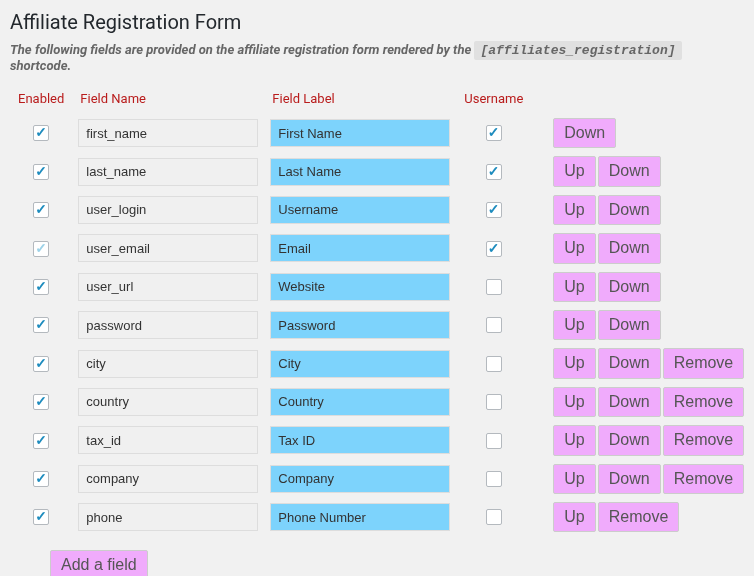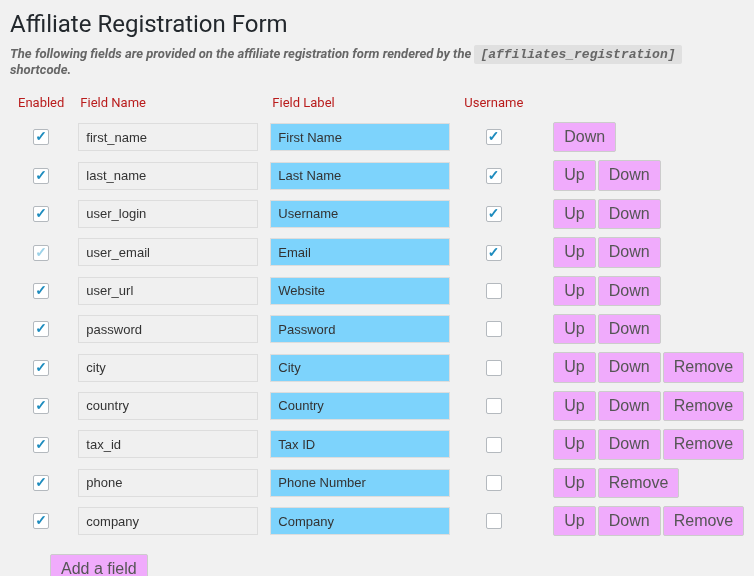--- a/index.html
+++ b/index.html
@@ -8,21 +8,21 @@
       padding: 0;
     }
     body {
       font-family: -apple-system, BlinkMacSystemFont, "Segoe UI", Roboto, "Helvetica Neue", Arial, sans-serif;
       background: #f1f1f1;
       padding: 10px;
       font-size: 13px;
       color: #333;
     }
     h3 {
-      font-size: 24px;
+      font-size: 20px;
       font-weight: 400;
       color: #23282d;
       margin-bottom: 8px;
     }
     .description {
       font-style: italic;
       color: #666;
       font-size: 13px;
       margin-bottom: 12px;
       font-weight: bold;
@@ -202,32 +202,32 @@
       <tr>
         <td class="checkbox-cell"><input type="checkbox" checked="" style=""></td>
         <td><input type="text" class="field-name" value="tax_id" style=""></td>
         <td><input type="text" value="Tax ID" style=""></td>
         <td class="checkbox-cell"><input type="checkbox" style=""></td>
         <td style="width: 30px;"></td>
         <td class="actions"><button class="btn">Up</button><button class="btn">Down</button><button class="btn">Remove</button></td>
       </tr>
       <tr>
         <td class="checkbox-cell"><input type="checkbox" checked="" style=""></td>
+        <td><input type="text" class="field-name" value="company" style=""></td>
+        <td><input type="text" value="Company" style=""></td>
+        <td class="checkbox-cell"><input type="checkbox" style=""></td>
+        <td style="width: 30px;"></td>
+        <td class="actions"><button class="btn">Up</button><button class="btn">Down</button><button class="btn">Remove</button></td>
+      </tr>
+      <tr>
+        <td class="checkbox-cell"><input type="checkbox" checked="" style=""></td>
         <td><input type="text" class="field-name" value="phone" style=""></td>
         <td><input type="text" value="Phone Number" style=""></td>
         <td class="checkbox-cell"><input type="checkbox" style=""></td>
         <td style="width: 30px;"></td>
         <td class="actions"><button class="btn">Up</button><button class="btn">Remove</button></td>
-      </tr>
-      <tr>
-        <td class="checkbox-cell"><input type="checkbox" checked="" style=""></td>
-        <td><input type="text" class="field-name" value="company" style=""></td>
-        <td><input type="text" value="Company" style=""></td>
-        <td class="checkbox-cell"><input type="checkbox" style=""></td>
-        <td style="width: 30px;"></td>
-        <td class="actions"><button class="btn">Up</button><button class="btn">Down</button><button class="btn">Remove</button></td>
       </tr>
     </tbody>
 </table>
 
 <div class="add-field">
   <button class="btn">Add a field</button>
 </div>
 
 </body></html>

